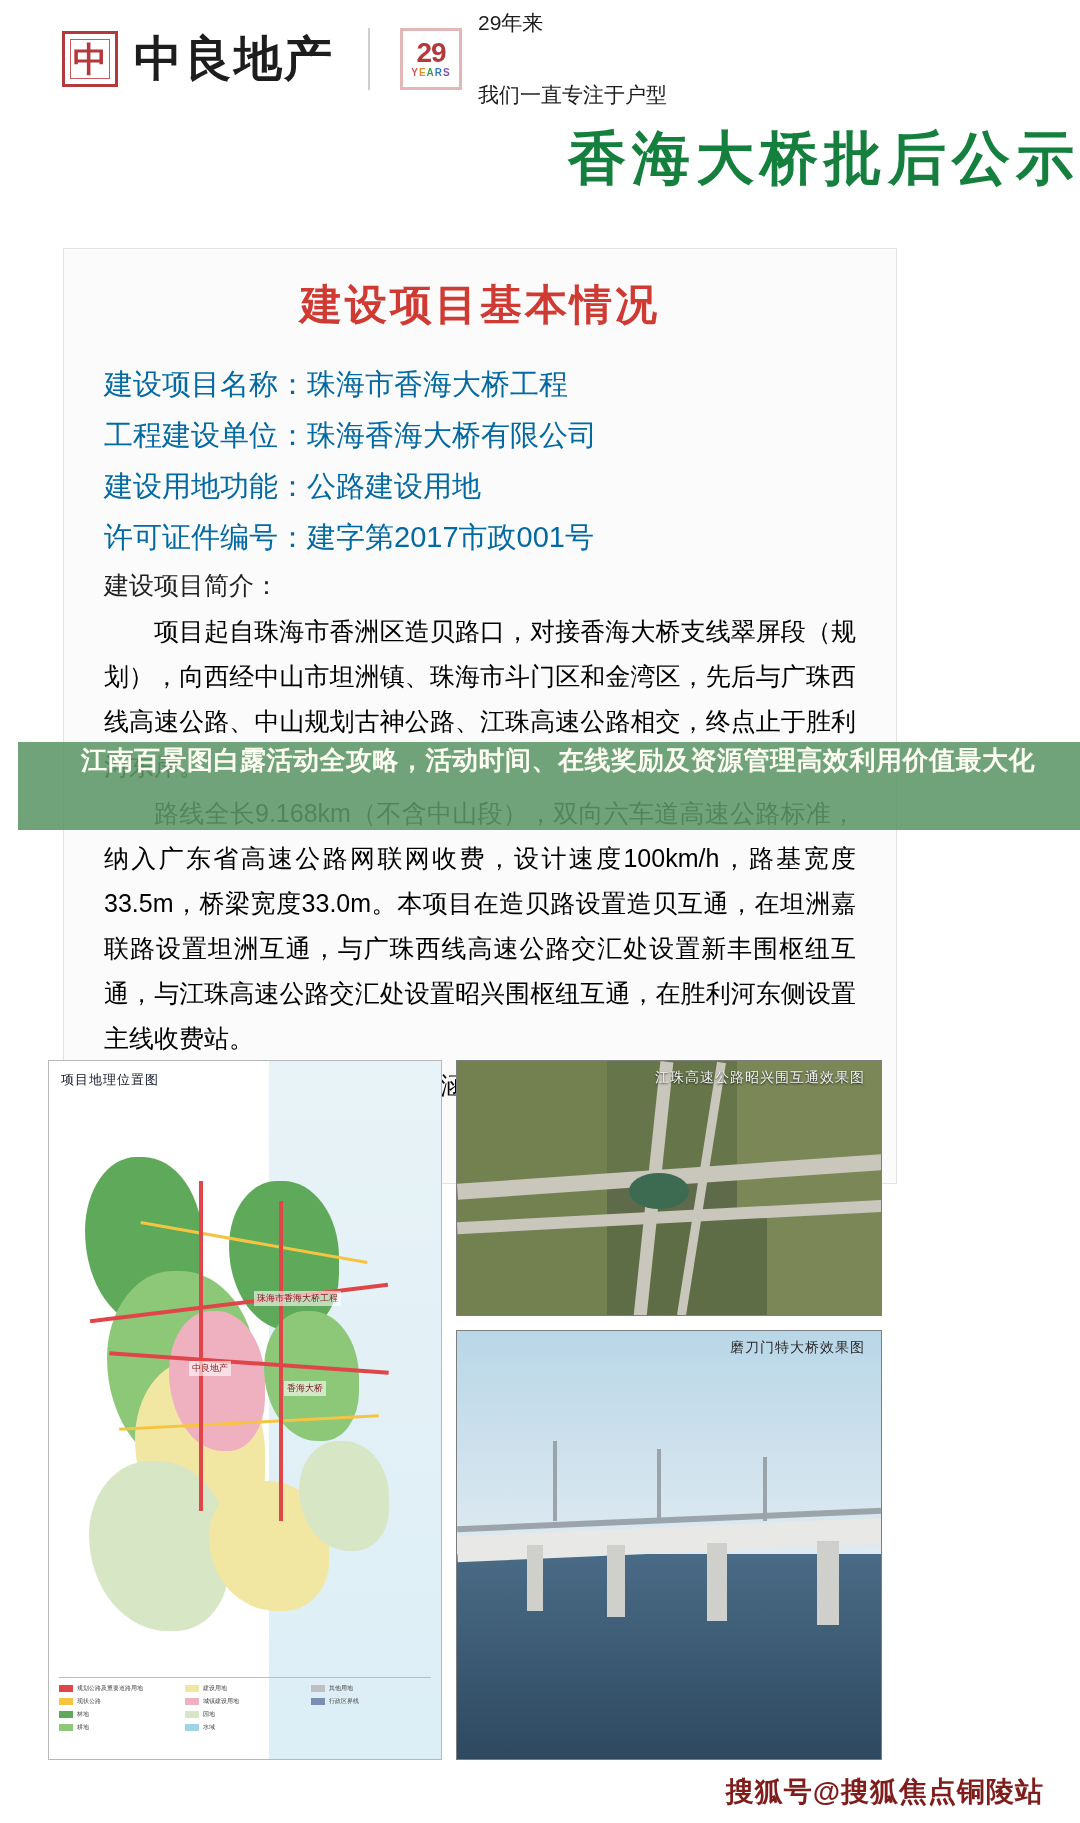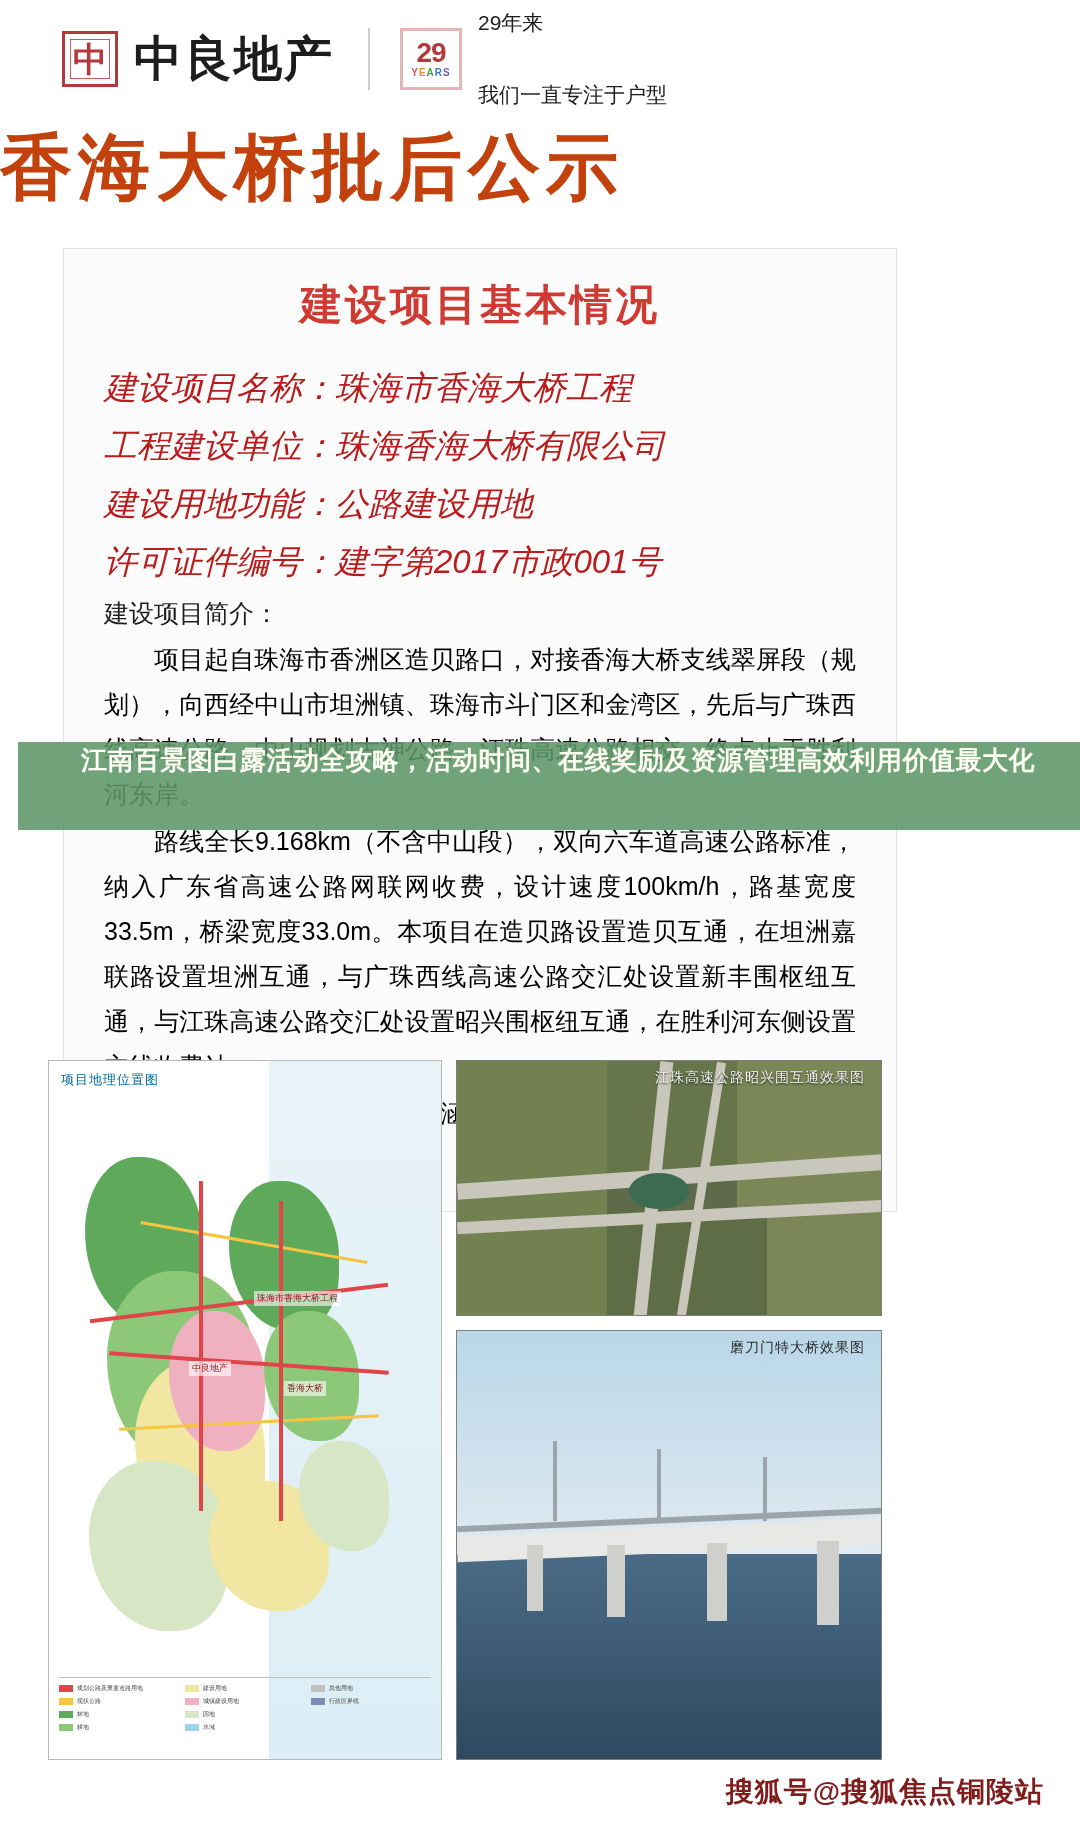--- a/index.html
+++ b/index.html
@@ -91,25 +91,25 @@
     gap: 4px;
   }
   .anniv-line1 { font-size: 21px; color: #1d1d1d; white-space: nowrap; }
   .anniv-line2 { font-size: 21px; color: #1d1d1d; white-space: nowrap; margin-top: 40px; }
 
   
   .main-title {
     position: absolute;
     left: 0; top: 120px;
     width: 1080px;
-    text-align: left;
-    font-size: 72px;
+    text-align: right;
+    font-size: 58px;
     font-weight: 700;
     letter-spacing: 6px;
-    color: #c2410c;
+    color: #15803d;
     font-family: "DejaVu Sans", "Liberation Sans", sans-serif;
     white-space: nowrap;
   }
 
   
   .card {
     position: absolute;
     left: 63px; top: 248px;
     width: 834px;
     min-height: 790px;
@@ -120,25 +120,24 @@
   .card-title {
     text-align: center;
     font-size: 42px;
     font-weight: 700;
     letter-spacing: 3px;
     color: #cf3a32;
     margin-bottom: 26px;
     white-space: nowrap;
   }
   .info-row {
-    font-size: 33px;
+    font-size: 29px;
     line-height: 1.76;
-    color: #b91c1c;
-    white-space: nowrap;
-    font-style: italic;
+    color: #0369a1;
+    white-space: nowrap;
   }
   .intro-label {
     font-size: 25px;
     line-height: 1.76;
     color: #1f1f1f;
   }
   .para {
     font-size: 25px;
     line-height: 1.8;
     color: #000000;
@@ -200,21 +199,21 @@
     position: relative;
     width: 426px; height: 430px;
     border: 1px solid #7d7d7d;
     background: #8fb4cf;
     overflow: hidden;
   }
   .img-caption {
     position: absolute;
     z-index: 6;
     font-size: 14px;
-    color: #0369a1;
+    color: #0f172a;
     letter-spacing: 1px;
     white-space: nowrap;
   }
   .cap-map { left: 12px; top: 10px; font-size: 13px; }
   .cap-aerial { right: 16px; top: 8px; color: #f3f3f3; text-shadow: 0 1px 2px rgba(0,0,0,.8); }
   .cap-bridge { right: 16px; top: 8px; color: #2a2a2a; }
 
   
   .map-water { position:absolute; inset:0; background:#ffffff; }
   .map-sea {

